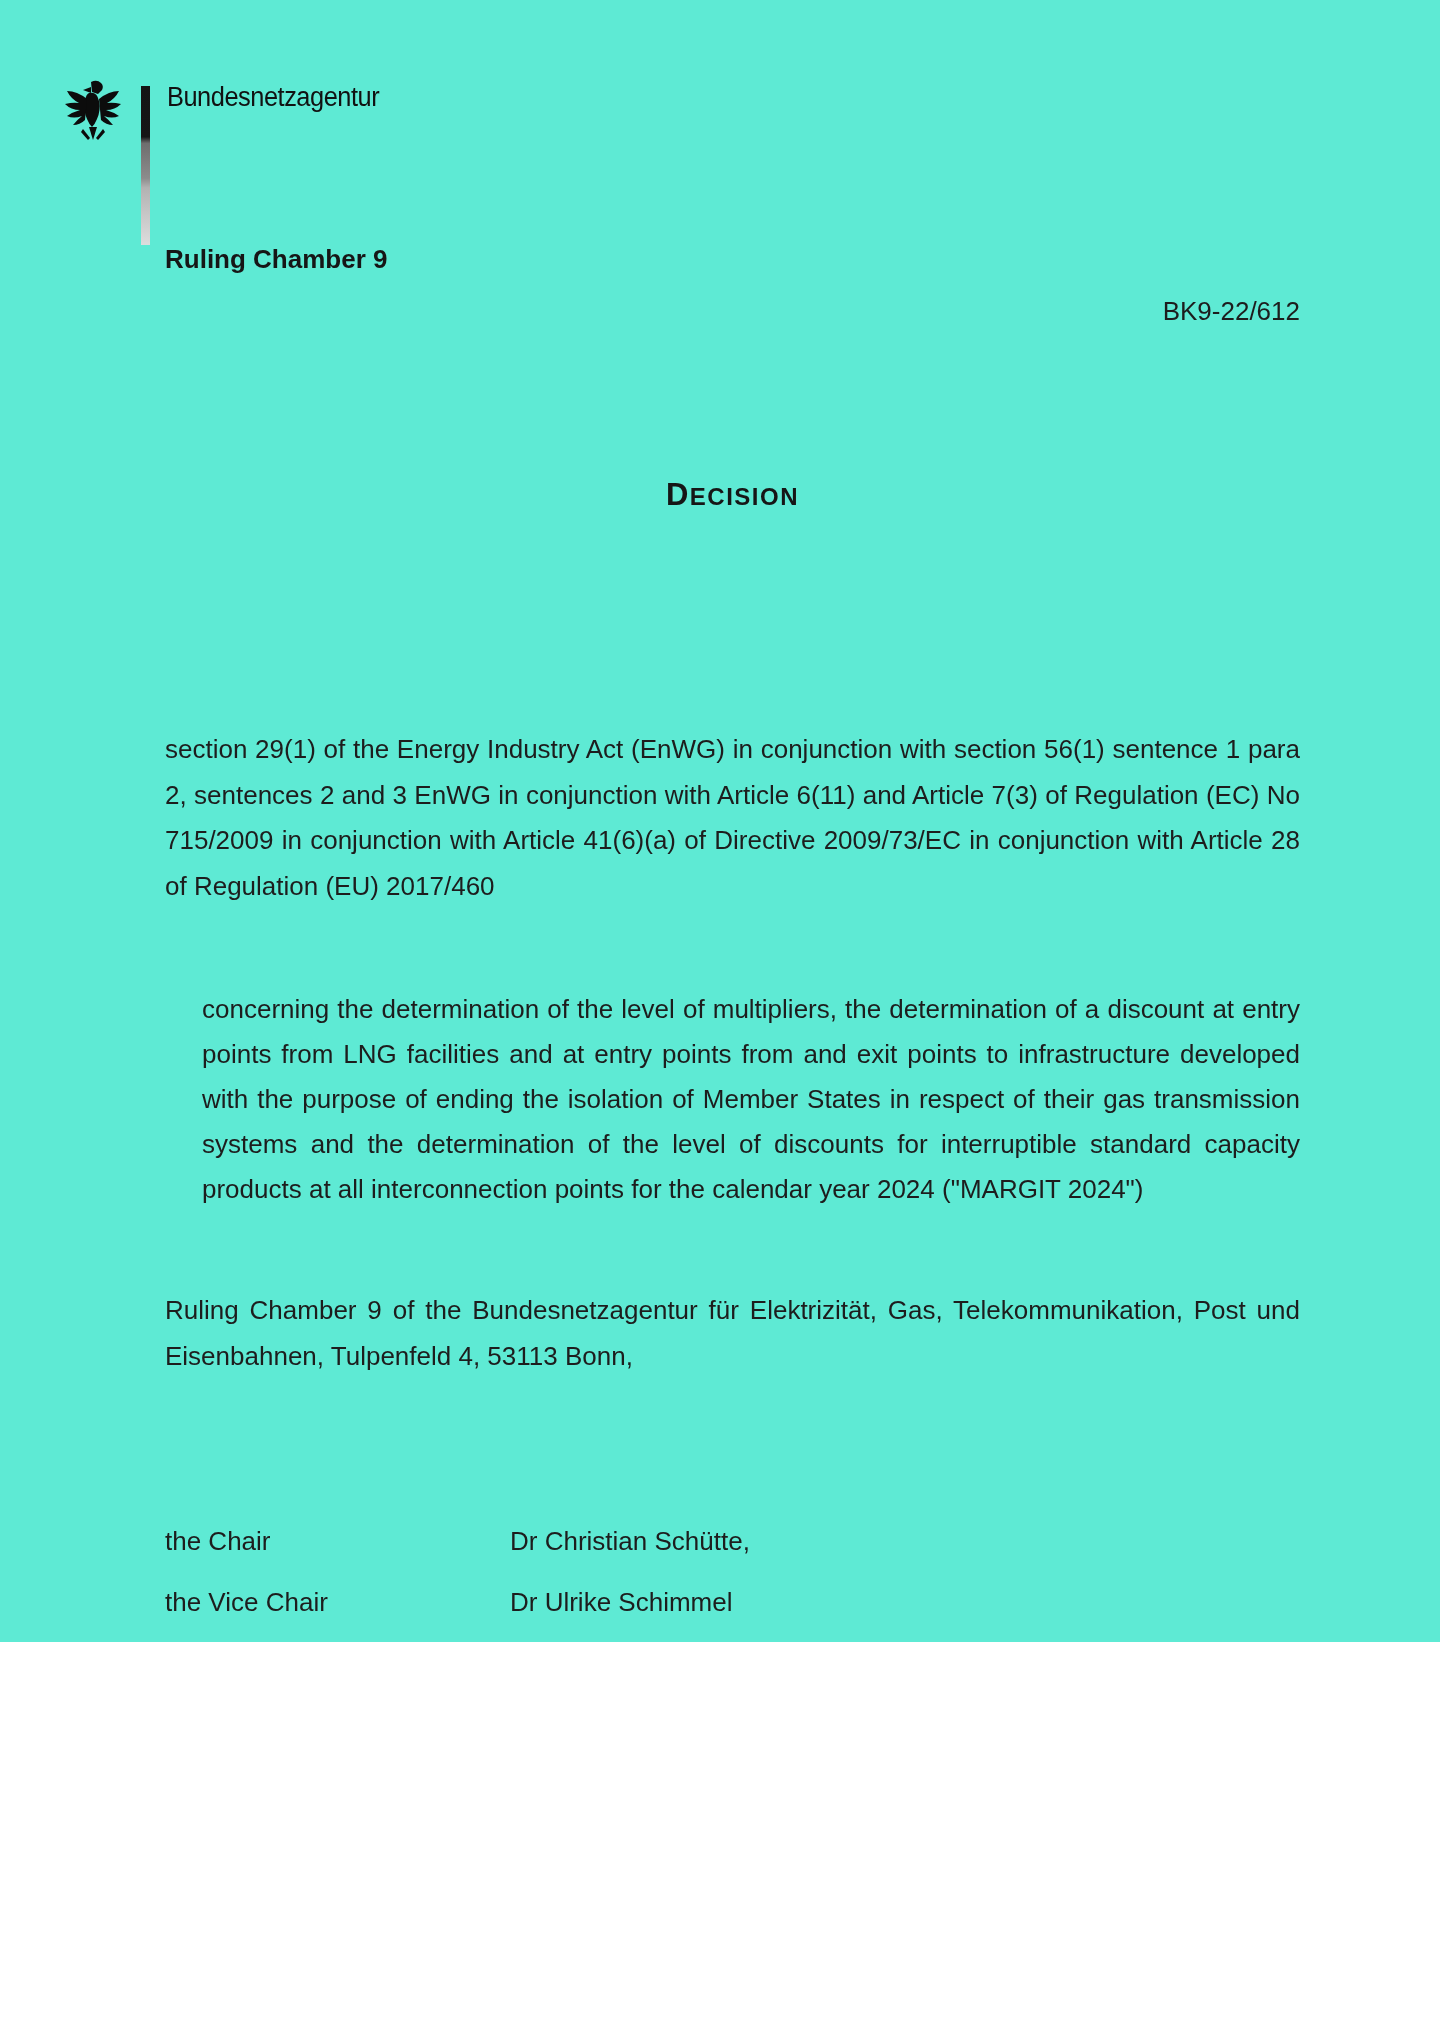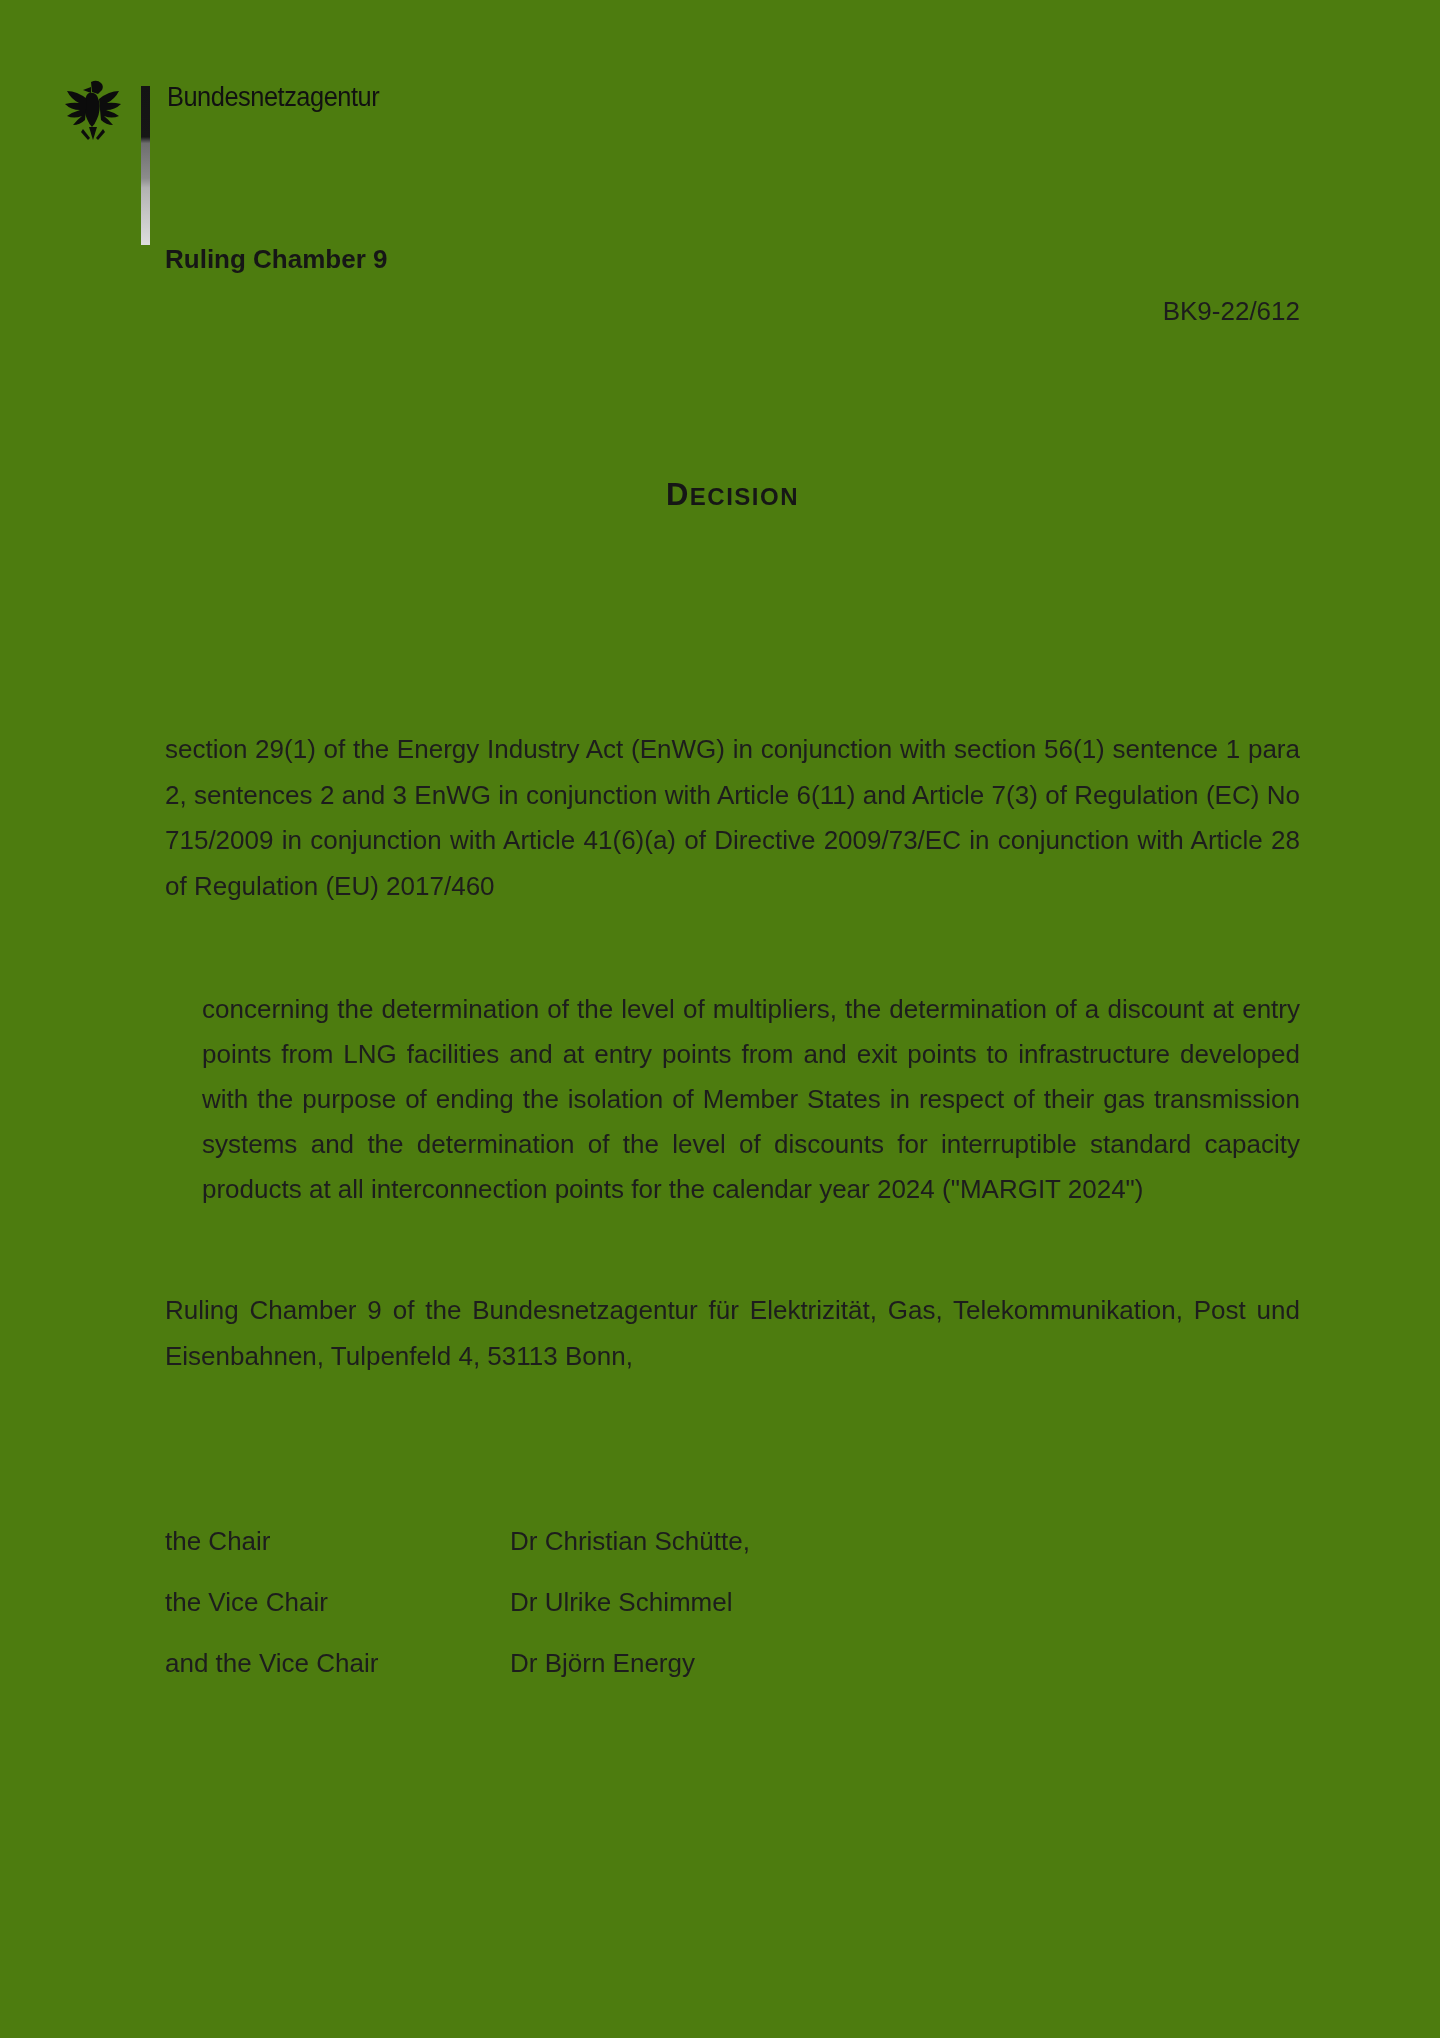--- a/index.html
+++ b/index.html
@@ -1,21 +1,21 @@
 <!DOCTYPE html>
 <html><head>
 <meta charset="utf-8">
 <style>
   * { margin: 0; padding: 0; box-sizing: border-box; }
   html, body { background: #ffffff; }
   .page {
     position: relative;
     width: 1440px;
-    height: 2038px;
-    background: #4d7c0f;
+    height: 1642px;
+    background: #5eead4;
     font-family: "Liberation Sans", sans-serif;
     color: #1d1d1d;
     overflow: hidden;
   }
   
   .eagle {
     position: absolute;
     left: 61px;
     top: 78px;
     width: 64px;

